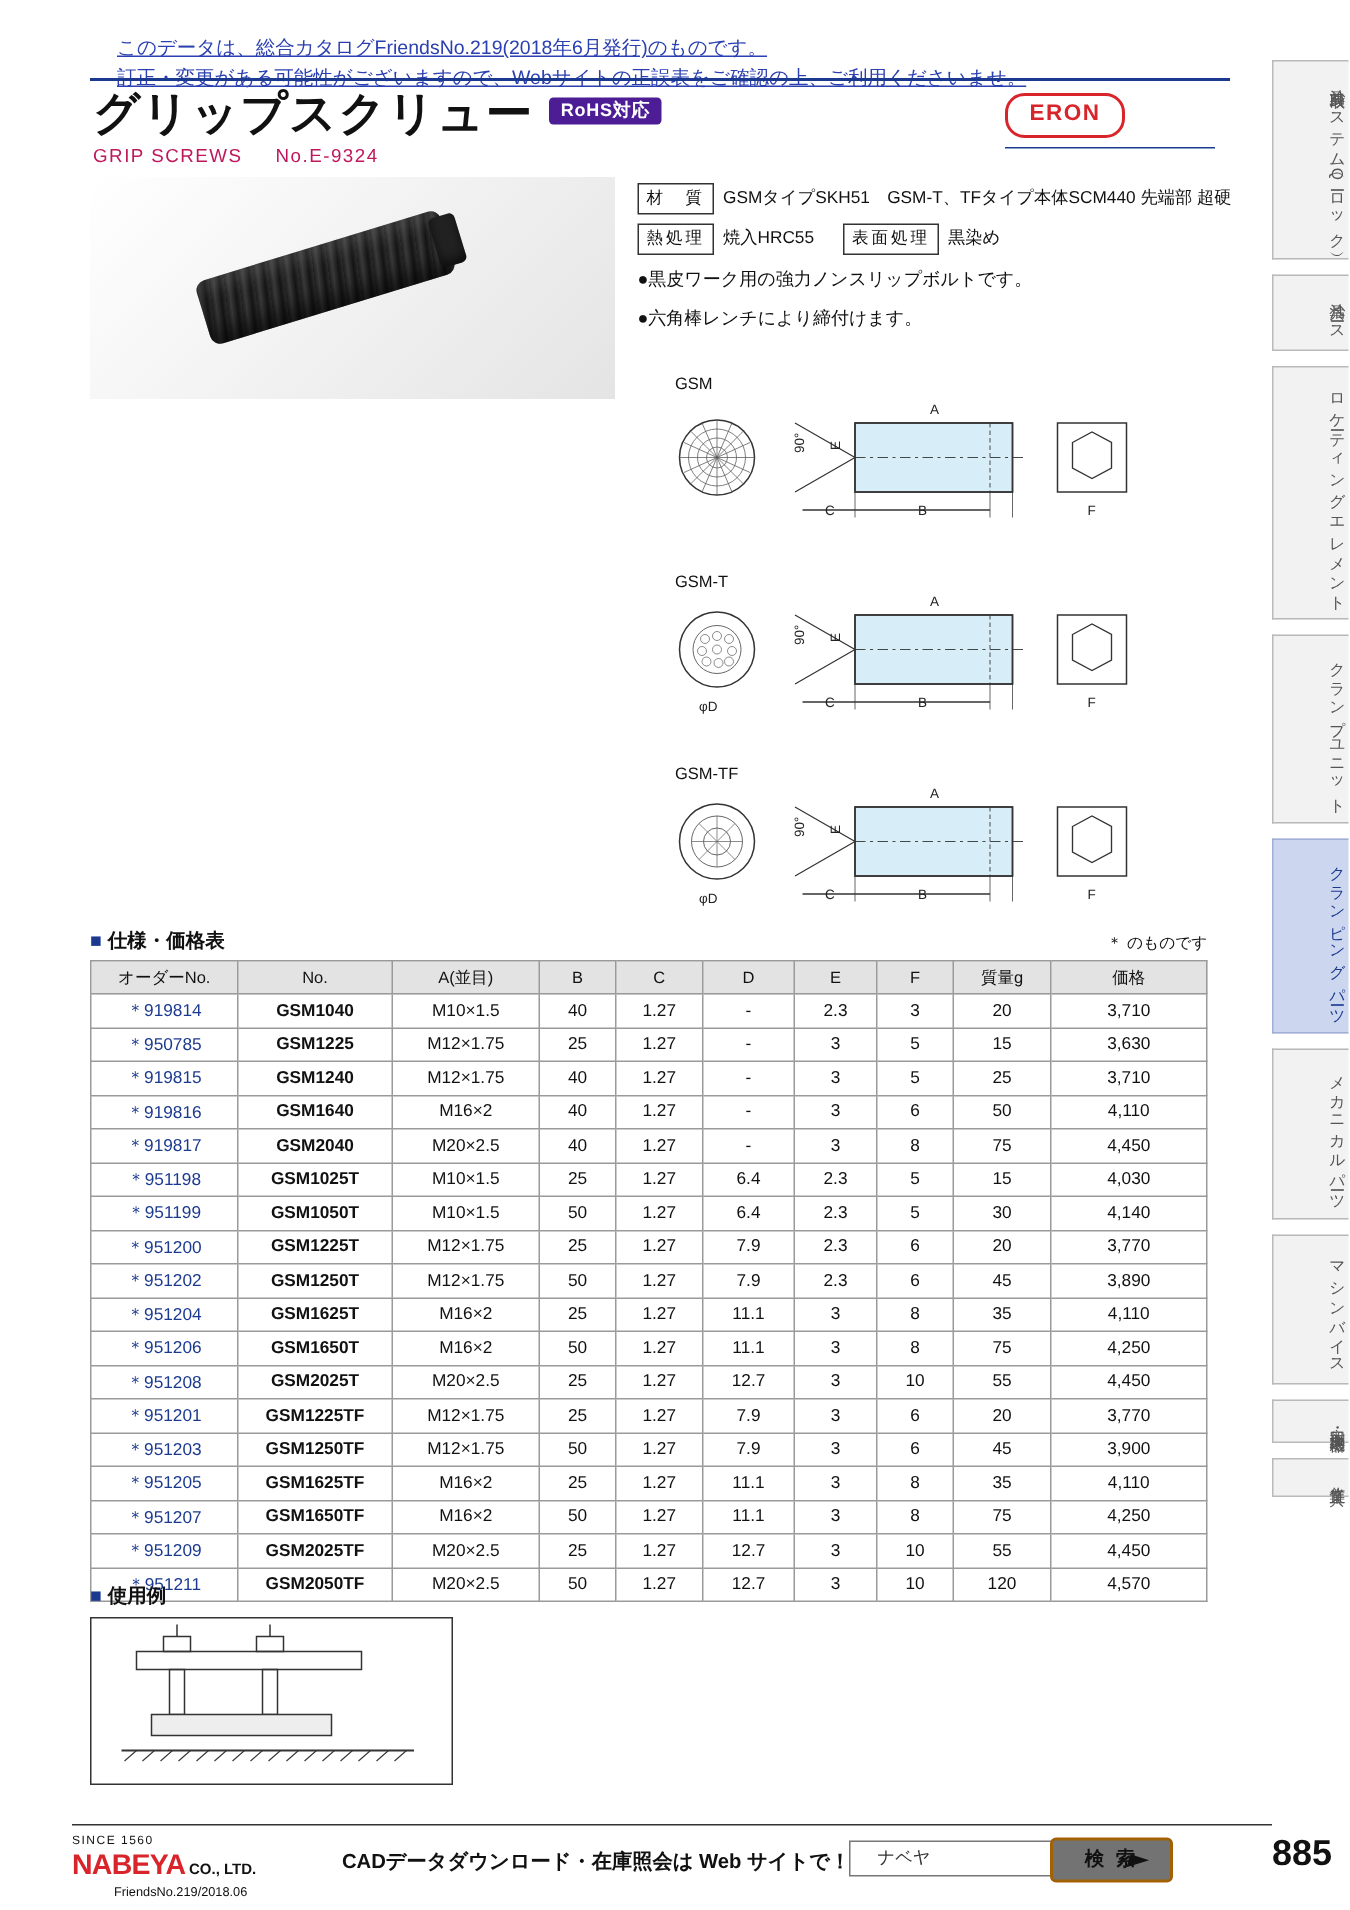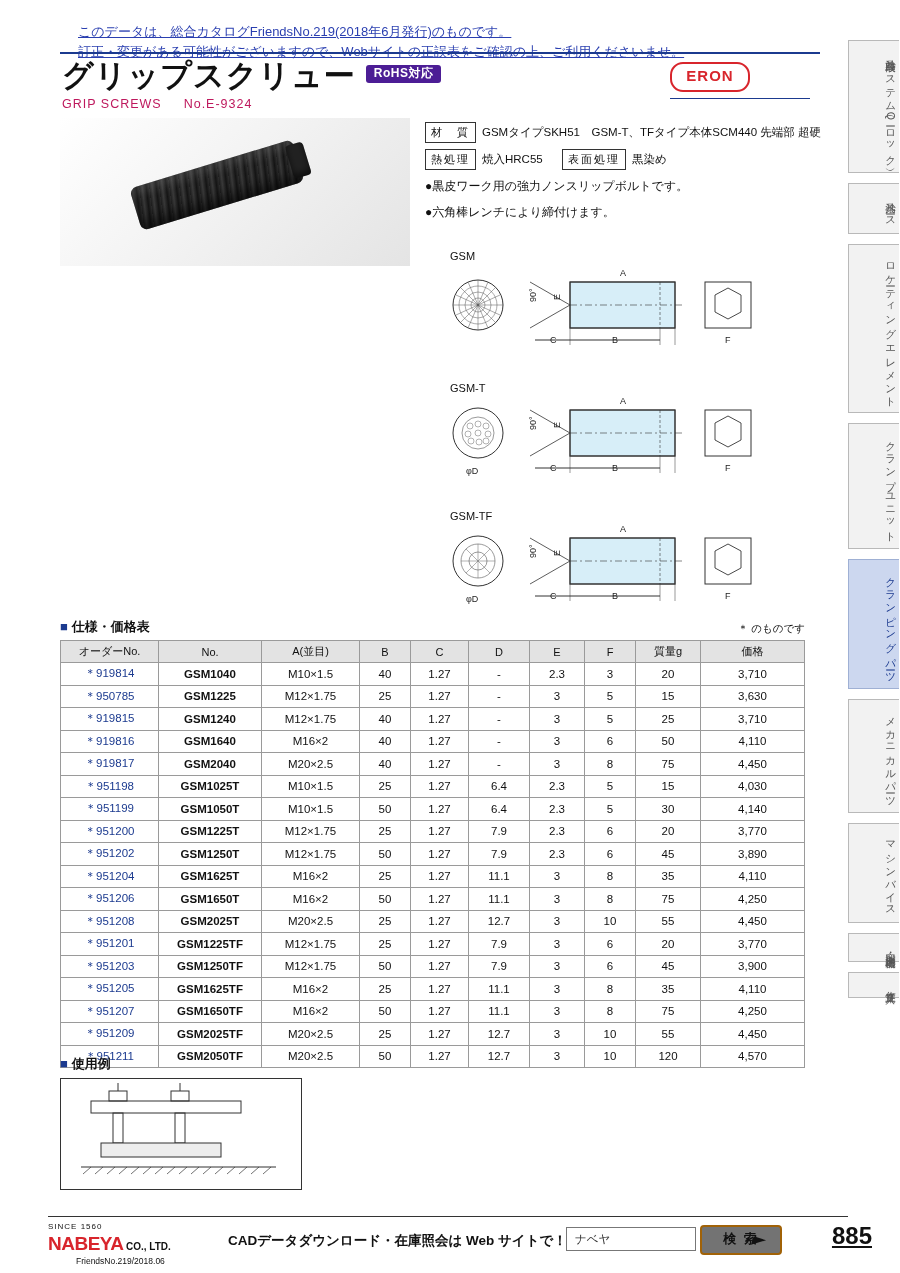--- a/index.html
+++ b/index.html
@@ -71,24 +71,24 @@
   .tab.active{background:#ccd7ef;color:#1b3a8f;border-color:#9fb0d4;}
 
   
   .footline{position:absolute;left:48px;top:1216px;width:800px;height:1px;background:#333;}
   .brand{position:absolute;left:48px;top:1222px;font-size:9px;line-height:1.25;}
   .brand .since{font-size:8px;letter-spacing:1px;}
   .brand .nabeya{font-size:19px;font-weight:bold;color:#d8252c;letter-spacing:-0.5px;}
   .brand .co{font-size:10px;color:#111;font-weight:bold;}
   .brand .frn{font-size:8.5px;padding-left:28px;}
   .cadtext{position:absolute;left:228px;top:1232px;font-size:13.5px;font-weight:bold;text-align:center;}
-  .searchbox{position:absolute;left:566px;top:1227px;width:120px;height:22px;border:1px solid #777;background:#fff;font-size:11.5px;padding-left:8px;line-height:22px;color:#333;}
+  .searchbox{position:absolute;left:566px;top:1227px;width:120px;height:22px;border:1px solid #777;background:#fff;font-size:11.5px;padding-left:18px;line-height:22px;color:#333;}
   .searchbtn{position:absolute;left:700px;top:1225px;width:78px;height:26px;border:2px solid #a16207;border-radius:4px;background:#737373;font-size:13px;font-weight:bold;text-align:center;line-height:24px;letter-spacing:2px;}
   .cursor{position:absolute;left:752px;top:1238px;width:0;height:0;border-left:13px solid #111;border-bottom:9px solid transparent;transform:rotate(18deg);}
-  .pageno{position:absolute;right:28px;top:1222px;font-size:24px;font-weight:bold;text-decoration:underline;}
+  .pageno{position:absolute;right:12px;top:1222px;font-size:24px;font-weight:bold;}
 </style>
 </head>
 <body>
 
 <div class="page">
 
   <div class="notice">
     <div>このデータは、総合カタログFriendsNo.219(2018年6月発行)のものです。</div>
     <div>訂正・変更がある可能性がございますので、Webサイトの正誤表をご確認の上、ご利用くださいませ。</div>
   </div>

